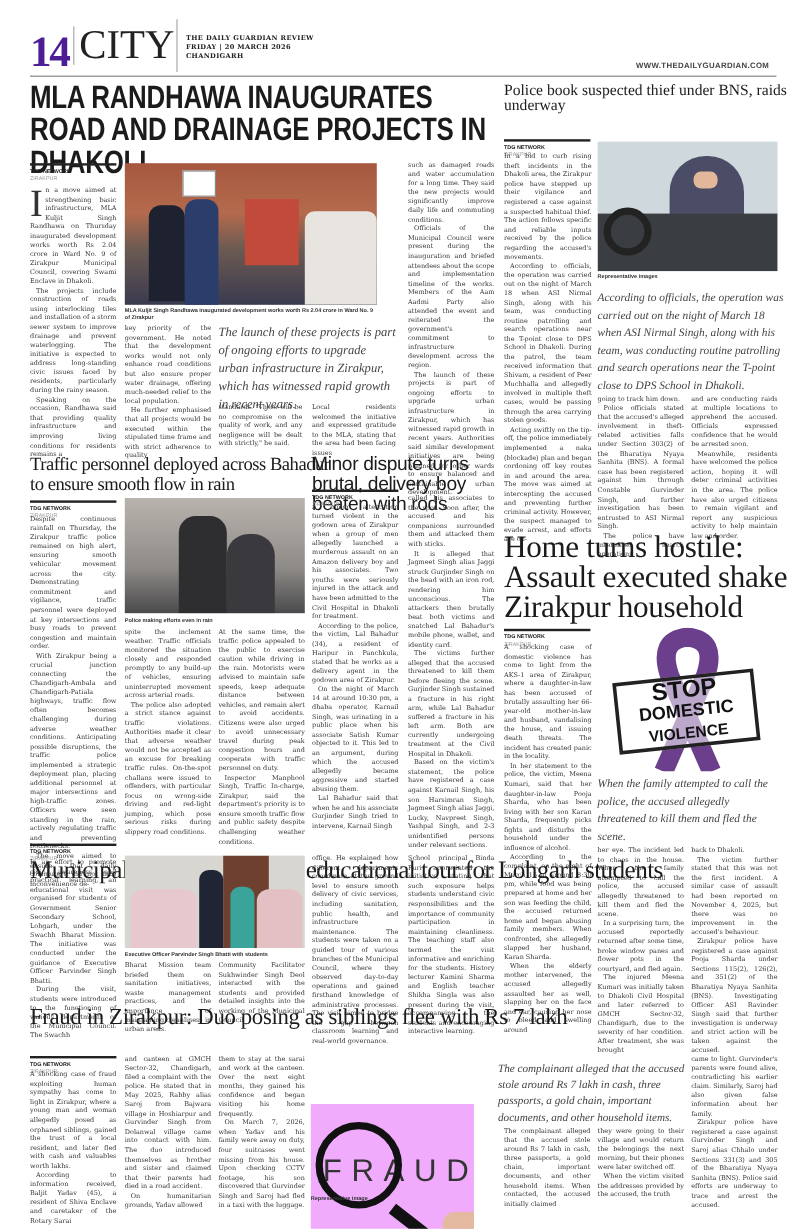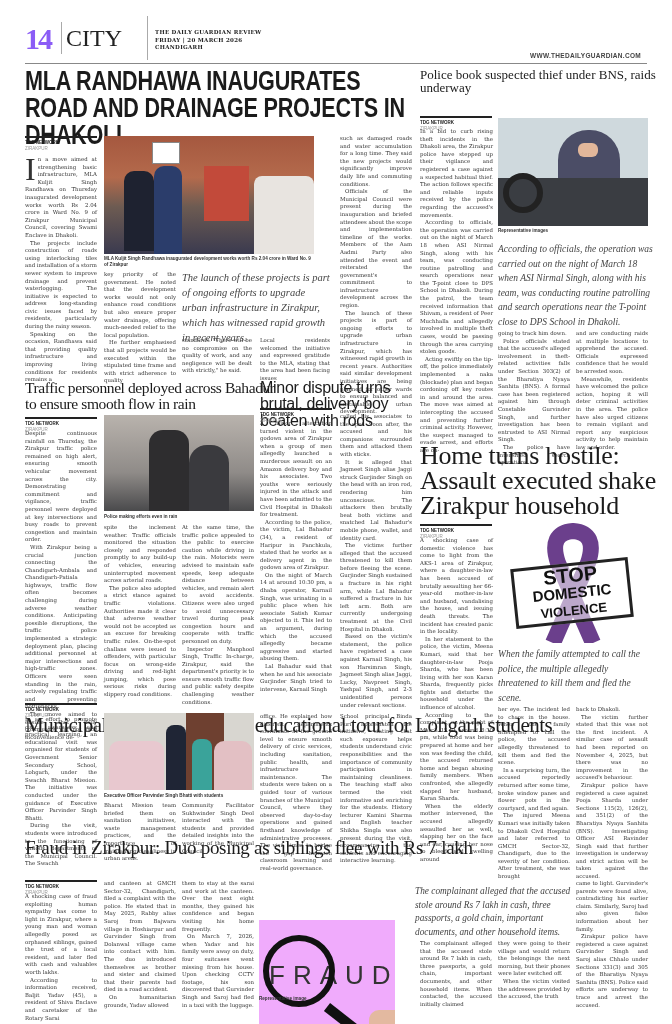--- a/index.html
+++ b/index.html
@@ -1,20 +1,20 @@
 <!DOCTYPE html>
 <html><head>
 <meta charset="utf-8">
 <style>
 *{box-sizing:border-box;margin:0;padding:0}
 body{width:672px;height:1024px;background:#fff;font-family:"DejaVu Serif",serif;color:#222;overflow:hidden;position:relative}
 .abs{position:absolute}
 .masthead{left:25px;top:14px;width:622px;height:50px;border-bottom:1px solid #888}
-.pg-num{position:absolute;left:0;top:8px;font-family:"Liberation Serif",serif;font-size:30px;color:#8b5cf6;font-weight:bold;letter-spacing:-2px}
-.pg-sec{position:absolute;left:36px;top:8px;font-family:"Liberation Serif",serif;font-size:24px;color:#222;border-left:1px solid #aaa;padding-left:4px;line-height:32px}
+.pg-num{position:absolute;left:0;top:8px;font-family:"Liberation Serif",serif;font-size:36px;color:#4c1d95;font-weight:bold;letter-spacing:-2px}
+.pg-sec{position:absolute;left:36px;top:8px;font-family:"Liberation Serif",serif;font-size:34px;color:#222;border-left:1px solid #aaa;padding-left:4px;line-height:32px}
 .mh-div{position:absolute;left:122px;top:2px;width:1px;height:44px;background:#aaa}
 .mh-info{position:absolute;left:130px;top:15px;font-size:5.5px;font-weight:bold;line-height:7.5px;letter-spacing:.3px}
 .mh-web{position:absolute;right:6px;top:38px;font-family:"Liberation Sans",sans-serif;font-size:6.5px;font-weight:bold;color:#444;letter-spacing:.3px}
 .h-serif{font-family:"Liberation Serif",serif;color:#1b1b1b;line-height:1.02}
 .h-sans{font-family:"Liberation Sans",sans-serif;color:#1b1b1b;line-height:1.02}
 .byline{font-family:"Liberation Sans",sans-serif;font-size:4.5px;font-weight:bold;border-top:2px solid #222;padding-top:2px;line-height:6px}
 .byline .loc{display:block;font-weight:normal;color:#999}
 .col{font-size:5.4px;line-height:7.6px;text-align:justify;color:#333}
 .col p{text-indent:5px}
 .dropcap{float:left;font-family:"Liberation Serif",serif;font-size:32px;line-height:26px;margin-right:2px}
@@ -153,21 +153,21 @@
 <div class="abs img" style="left:498px;top:523px;width:150px;height:120px;background:#fff">
   <svg width="150" height="120" viewBox="0 0 150 120">
     <path d="M55 120 L90 40 Q100 10 75 8 Q50 10 60 40 L95 120" fill="none" stroke="#6b3f8c" stroke-width="16"></path>
   </svg>
   <div style="position:absolute;left:15px;top:40px;width:118px;height:60px;border:3px solid #222;transform:rotate(-6deg);background:rgba(255,255,255,.55);text-align:center;font-family:'Liberation Sans',sans-serif;font-weight:bold;color:#111;line-height:18px">
     <div style="font-size:20px">STOP</div>
     <div style="font-size:15px">DOMESTIC</div>
     <div style="font-size:13px">VIOLENCE</div>
   </div>
 </div>
-<div class="abs pull" style="left:498px;top:647px;width:150px;font-size:9.5px;line-height:14.5px">When the family attempted to call the police, the multiple allegedly threatened to kill them and fled the scene.</div>
+<div class="abs pull" style="left:498px;top:647px;width:150px;font-size:9.5px;line-height:14.5px">When the family attempted to call the police, the accused allegedly threatened to kill them and fled the scene.</div>
 <div class="abs col" style="left:498px;top:706px;width:72px">
   <span>her eye. The incident led to chaos in the house. When the family attempted to call the police, the accused allegedly threatened to kill them and fled the scene.</span>
   <p>In a surprising turn, the accused reportedly returned after some time, broke window panes and flower pots in the courtyard, and fled again.</p>
   <p>The injured Meena Kumari was initially taken to Dhakoli Civil Hospital and later referred to GMCH Sector-32, Chandigarh, due to the severity of her condition. After treatment, she was brought</p>
 </div>
 <div class="abs col" style="left:576px;top:706px;width:72px">
   <span>back to Dhakoli.</span>
   <p>The victim further stated that this was not the first incident. A similar case of assault had been reported on November 4, 2025, but there was no improvement in the accused's behaviour.</p>
   <p>Zirakpur police have registered a case against Pooja Sharda under Sections 115(2), 126(2), and 351(2) of the Bharatiya Nyaya Sanhita (BNS). Investigating Officer ASI Ravinder Singh said that further investigation is underway and strict action will be taken against the accused.</p>
 </div>

